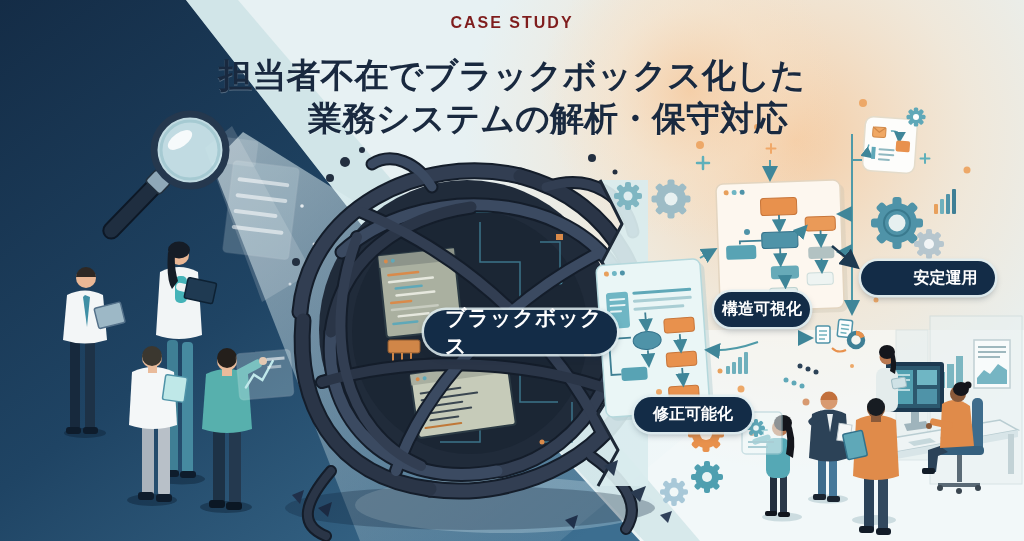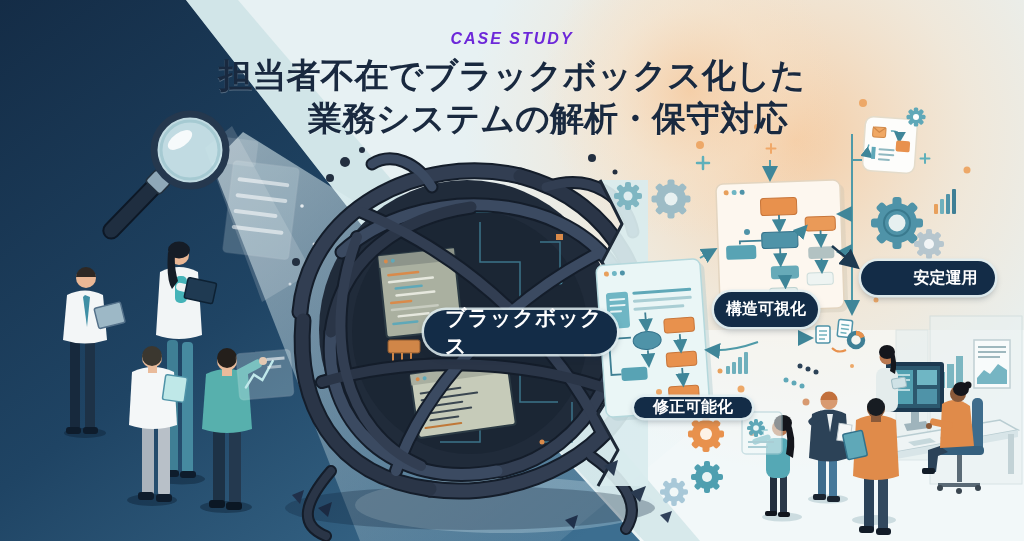--- a/index.html
+++ b/index.html
@@ -1,30 +1,30 @@
 <!DOCTYPE html>
 <html><head>
 <meta charset="utf-8">
 <style>
   html,body{margin:0;padding:0;background:#cfd8dc;}
   .stage{position:relative;width:1024px;height:541px;overflow:hidden;
          font-family:"Liberation Sans","DejaVu Sans",sans-serif;background:#e7f1f3;}
   .stage svg.scene{position:absolute;left:0;top:0;width:1024px;height:541px;display:block;}
   .overlay{position:absolute;left:0;width:100%;text-align:center;pointer-events:none;}
-  .eyebrow{top:30px;font-size:16px;font-weight:bold;letter-spacing:2px;color:#6d28d9;font-style:italic;}
+  .eyebrow{top:14px;font-size:16px;font-weight:bold;letter-spacing:2px;color:#7f1d1d;}
   .title-line{color:#19293f;font-weight:700;line-height:1.15;
               text-shadow:0 1px 0 rgba(255,255,255,.25);}
   .title-1{top:56px;font-size:34px;}
   .title-2{top:99px;font-size:34px;margin-left:36px;}
   .pill{position:absolute;display:flex;align-items:center;justify-content:center;
         background:#132c47;color:#ffffff;font-weight:bold;border-radius:999px;
         box-shadow:0 0 0 2.5px rgba(224,238,242,.85),0 3px 7px rgba(18,38,58,.35);}
   .pill-blackbox{left:424px;top:310px;width:172px;height:44px;font-size:21px;letter-spacing:1px;padding-left:21px;}
-  .pill-structure{left:714px;top:292px;width:104px;height:35px;font-size:16px;}
-  .pill-fix{left:634px;top:397px;width:118px;height:21px;font-size:16px;}
+  .pill-structure{left:714px;top:292px;width:96px;height:35px;font-size:16px;}
+  .pill-fix{left:634px;top:397px;width:118px;height:35px;font-size:16px;}
   .pill-stable{left:861px;top:261px;width:99px;height:34px;font-size:16px;padding-left:35px;}
 </style>
 </head>
 <body>
 
 <div class="stage">
 
 <svg class="scene" viewBox="0 0 1024 541">
   <defs>
     <linearGradient id="darkG" x1="0" y1="0" x2="0.9" y2="1">

